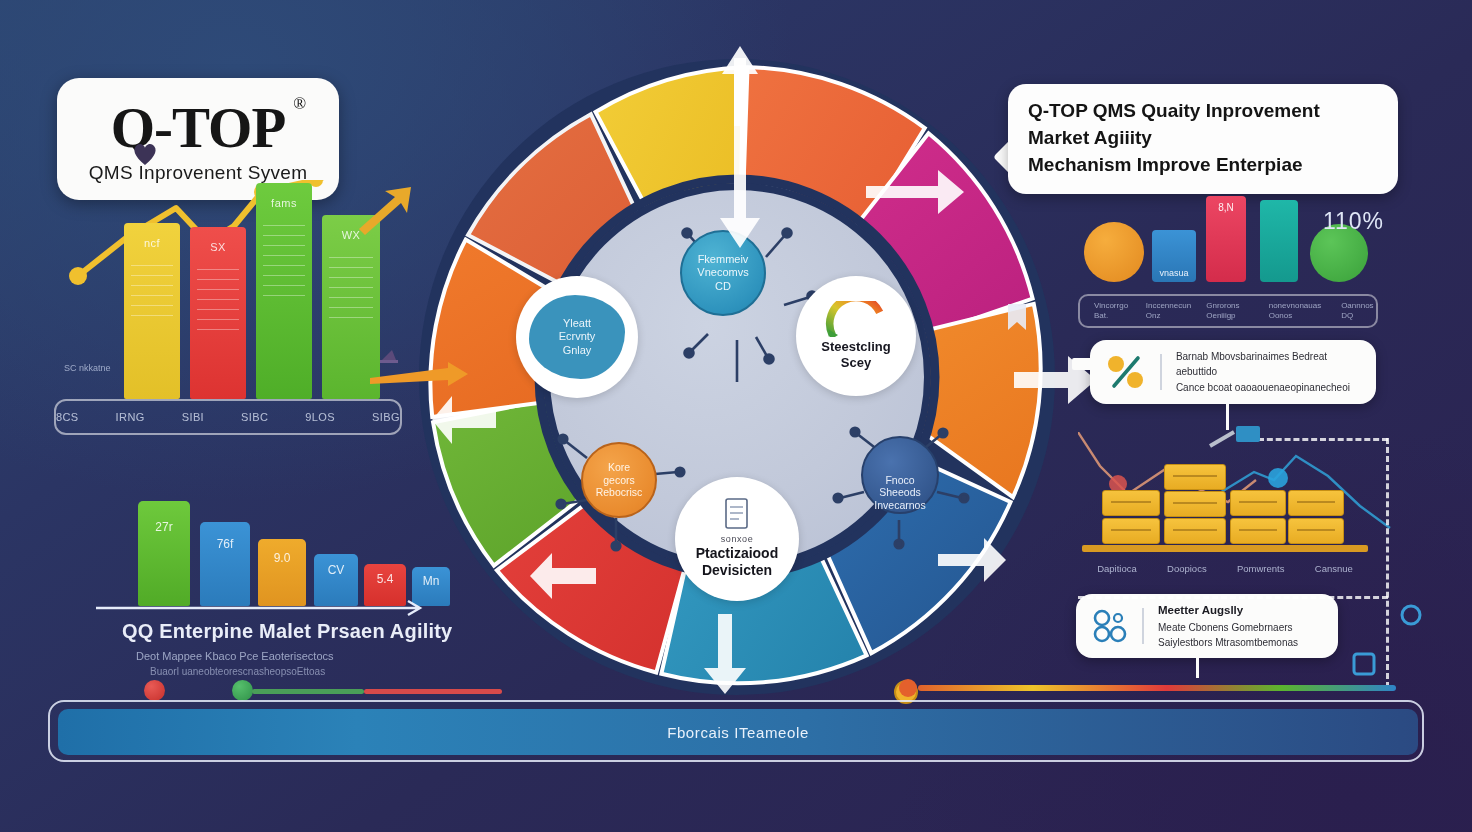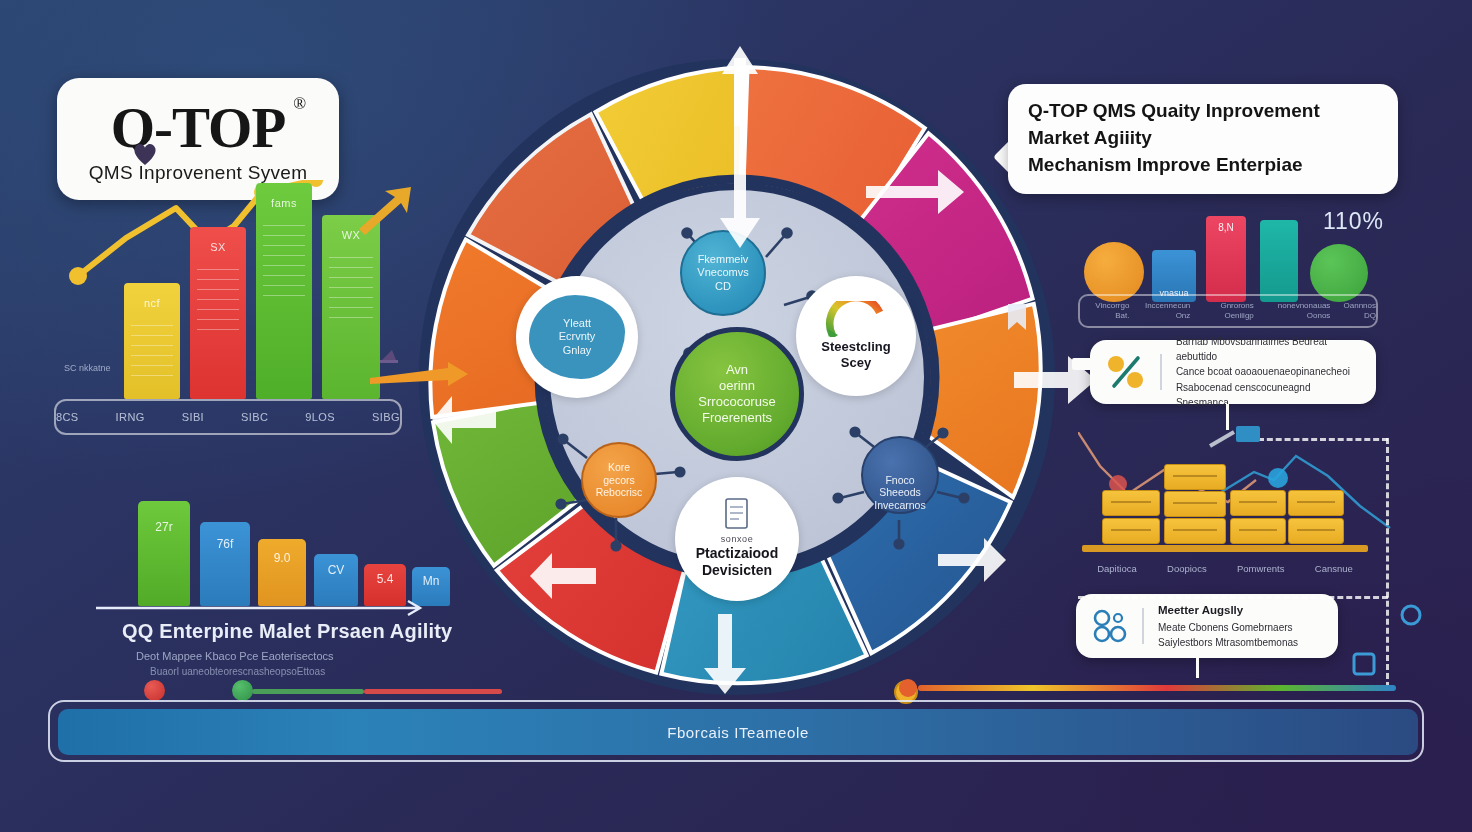--- a/index.html
+++ b/index.html
@@ -110,25 +110,25 @@
   .agility-head h3{ margin:0; font-size:20px; color:#e9edf8; font-weight:600; letter-spacing:.2px; }
   .agility-head .sub1{ margin:7px 0 0 14px; font-size:11px; color:rgba(200,210,235,.72); }
   .agility-head .sub2{ margin:4px 0 0 28px; font-size:10px; color:rgba(190,200,228,.62); }
 
   .prog-row{ position:absolute; left:140px; top:684px; width:370px; height:14px; }
   .prog-bar{ position:absolute; top:5px; height:5px; border-radius:3px; }
   .dot{ position:absolute; width:21px; height:21px; border-radius:50%; top:-4px; }
 
   
   .chart-rt{ position:absolute; left:1078px; top:200px; width:310px; height:128px; }
-  .rt-item{ position:absolute; bottom:26px; }
+  .rt-item{ position:absolute; bottom:46px; }
   .rt-axis{ position:absolute; left:0; bottom:0; width:300px; height:34px;
             border:2px solid rgba(255,255,255,.45); border-radius:10px;
             display:flex; align-items:center; justify-content:space-around; }
-  .rt-axis span{ font-size:8px; color:rgba(205,215,240,.7); text-align:right; line-height:1.25; }
+  .rt-axis span{ font-size:8px; color:rgba(205,215,240,.7); text-align:left; line-height:1.25;padding-left:14px; }
   .pct-big{ position:absolute; right:46px; top:16px; font-size:23px; color:#dfe6f6; letter-spacing:1px; }
 
   
   .callout{
     position:absolute; background:#fcfcfb; border-radius:16px;
     box-shadow:0 3px 12px rgba(0,0,0,.3); display:flex; align-items:center; padding:12px 16px;
   }
   .callout .divider{ width:2px; align-self:stretch; background:#cfd4de; margin:2px 14px; }
   .callout .lines p{ margin:0; font-size:10px; line-height:1.52; color:#2e2e36; }
   .callout .lines p.hl{ font-size:11.5px; font-weight:700; color:#1b1b22; }
@@ -257,28 +257,20 @@
           <circle cx="531" cy="381" r="4.3"></circle>
         <line x1="452" y1="440" x2="428" y2="446"></line>
           <circle cx="426" cy="446" r="4.3"></circle>
         <line x1="525" y1="440" x2="550" y2="446"></line>
           <circle cx="552" cy="446" r="4.3"></circle>
         <line x1="487" y1="468" x2="487" y2="490"></line>
           <circle cx="487" cy="492" r="4.3"></circle>
       </g>
     </svg>
 
-    <div class="node n-green" style="left:258px;top:275px;width:134px;height:134px;font-size:13px;">
-      <div class="ttl">
-        <div>Avn</div>
-        <div>oerinn</div>
-        <div>Srrococoruse</div>
-        <div>Froerenents</div>
-      </div>
-    </div>
 
     <div class="node n-teal" style="left:268px;top:178px;width:86px;height:86px;font-size:11px;">
       <div class="ttl">
         <div>Fkemmeiv</div>
         <div>Vnecomvs</div>
         <div>CD</div>
       </div>
     </div>
 
     <div class="node n-white" style="left:104px;top:224px;width:122px;height:122px;">
@@ -383,21 +375,21 @@
 
   <div class="chart-lt">
 
     <svg style="position:absolute;left:0;top:0;width:370px;height:230px;" viewBox="0 0 370 230">
       <polyline points="30,96 78,58 128,28 160,62 186,46 214,12 268,0 330,-24" fill="none" stroke="#f0c02e" stroke-width="6" stroke-linejoin="round"></polyline>
       <circle cx="30" cy="96" r="9" fill="#f0c02e"></circle>
       <circle cx="214" cy="12" r="8" fill="#f0c02e"></circle>
       <circle cx="268" cy="0" r="7" fill="#f0c02e"></circle>
     </svg>
 
-    <div class="bar" style="left:76px;width:56px;height:116px;background:linear-gradient(#f1d23d,#e3c028);">
+    <div class="bar" style="left:76px;width:56px;height:176px;background:linear-gradient(#f1d23d,#e3c028);">
       <div class="bv">ncf</div>
       <div class="blines">
           <i></i>
           <i></i>
           <i></i>
           <i></i>
           <i></i>
           <i></i>
         </div>
     </div>
@@ -529,21 +521,20 @@
   <div class="callout" style="left:1090px;top:340px;width:286px;height:64px;">
     <svg style="width:40px;height:36px;flex:0 0 auto;" viewBox="0 0 40 36">
       <circle cx="10" cy="10" r="8" fill="#f0b32c"></circle>
       <circle cx="29" cy="26" r="8" fill="#f0b32c"></circle>
       <line x1="32" y1="4" x2="8" y2="32" stroke="#1d7a6e" stroke-width="3.6" stroke-linecap="round"></line>
     </svg>
     <div class="divider"></div>
     <div class="lines">
       <p>Barnab  Mbovsbarinaimes  Bedreat  aebuttido</p>
       <p>Cance bcoat  oaoaouenaeopinanecheoi</p>
-      <p>Rsabocenad  censcocuneagnd  Snesmanca</p>
     </div>
   </div>
 
   <div class="callout" style="left:1076px;top:594px;width:262px;height:64px;">
     <svg style="width:36px;height:34px;flex:0 0 auto;" viewBox="0 0 36 34">
       <circle cx="10" cy="9" r="7" fill="none" stroke="#2a7fb8" stroke-width="2.6"></circle>
       <circle cx="10" cy="25" r="7" fill="none" stroke="#2a7fb8" stroke-width="2.6"></circle>
       <circle cx="26" cy="25" r="7" fill="none" stroke="#2a7fb8" stroke-width="2.6"></circle>
       <circle cx="26" cy="9" r="4" fill="none" stroke="#2a7fb8" stroke-width="2.2"></circle>
     </svg>

